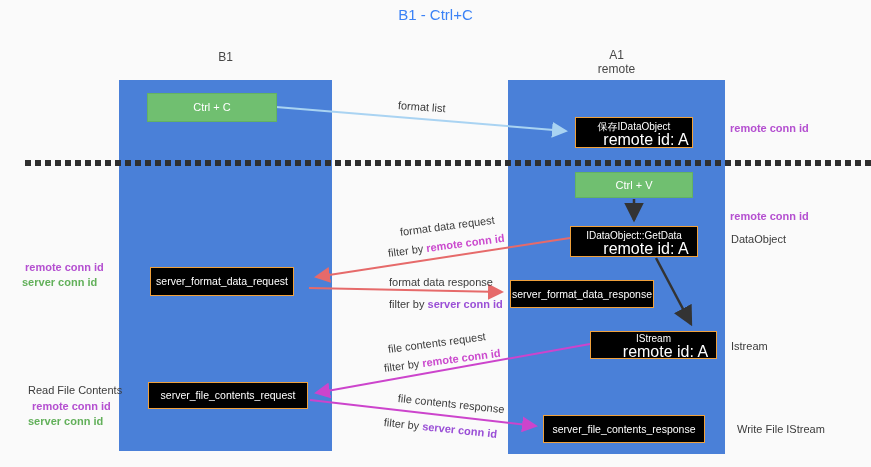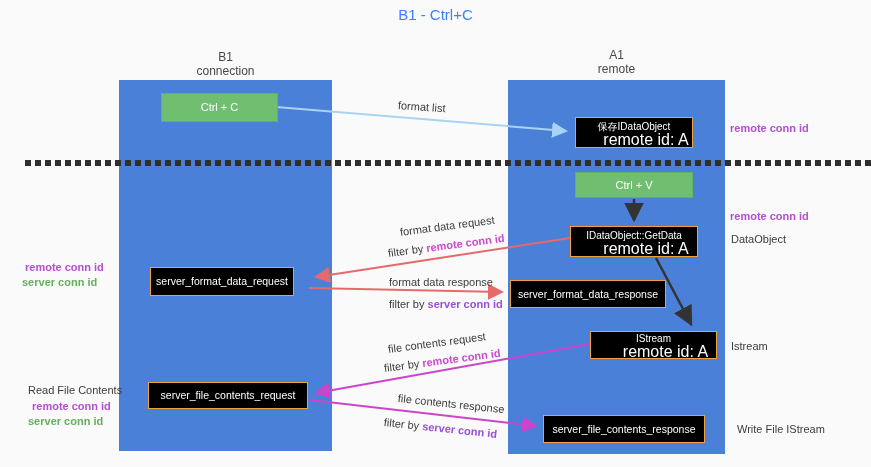--- a/index.html
+++ b/index.html
@@ -27,26 +27,26 @@
   }
   svg.overlay { position: absolute; left: 0; top: 0; z-index: 2; pointer-events: none; }
   .node {
     position: absolute; z-index: 3; color: #ffffff; text-align: center;
     display: flex; flex-direction: column; justify-content: center;
     font-size: 11px; line-height: 13px;
   }
   .node.green  { background: #70bf70; border: 1px solid #63b263; }
   .node.orange { background: #000000; border: 1px solid #f0a13c; }
   .node .sub { font-size: 16px; margin-left: 24px; }
-  .n-ctrl-c   { left: 161px; top: 93px;  width: 117px; height: 29px; }
+  .n-ctrl-c   { left: 147px; top: 93px;  width: 130px; height: 29px; }
   .n-save-ido { left: 575px; top: 117px; width: 118px; height: 31px; font-size: 10px; }
   .n-ctrl-v   { left: 575px; top: 172px; width: 118px; height: 26px; }
   .n-getdata  { left: 570px; top: 226px; width: 128px; height: 31px; font-size: 10px; }
   .n-fmt-req  { left: 150px; top: 267px; width: 144px; height: 29px; font-size: 10.5px; }
-  .n-fmt-resp { left: 510px; top: 280px; width: 156px; height: 28px; font-size: 10.5px; }
+  .n-fmt-resp { left: 510px; top: 280px; width: 144px; height: 28px; font-size: 10.5px; }
   .n-istream  { left: 590px; top: 331px; width: 127px; height: 28px; font-size: 10px; }
   .n-file-req { left: 148px; top: 382px; width: 160px; height: 27px; font-size: 10.5px; }
   .n-file-resp{ left: 543px; top: 415px; width: 162px; height: 28px; font-size: 10.5px; }
   .side-label { position: absolute; z-index: 3; font-size: 11px; white-space: nowrap; }
   .purple { color: #b44fd0; font-weight: bold; }
   .greenlbl { color: #62b05a; font-weight: bold; }
   .plain { color: #3b3b3b; }
   .arrow-label {
     position: absolute; z-index: 3; font-size: 11px; color: #3b3b3b;
     white-space: nowrap; transform-origin: left center;
@@ -61,21 +61,20 @@
 <body>
 
 <div class="canvas">
 
   <div class="title">
     <div>B1 - Ctrl+C</div>
   </div>
 
   <div class="lane-header lane-header-left">
     <div>B1</div>
-    <div>connection</div>
   </div>
   <div class="lane-header lane-header-right">
     <div>A1</div>
     <div>remote</div>
   </div>
 
   <div class="lane lane-left"></div>
   <div class="lane lane-right"></div>
 
   <div class="divider"></div>

